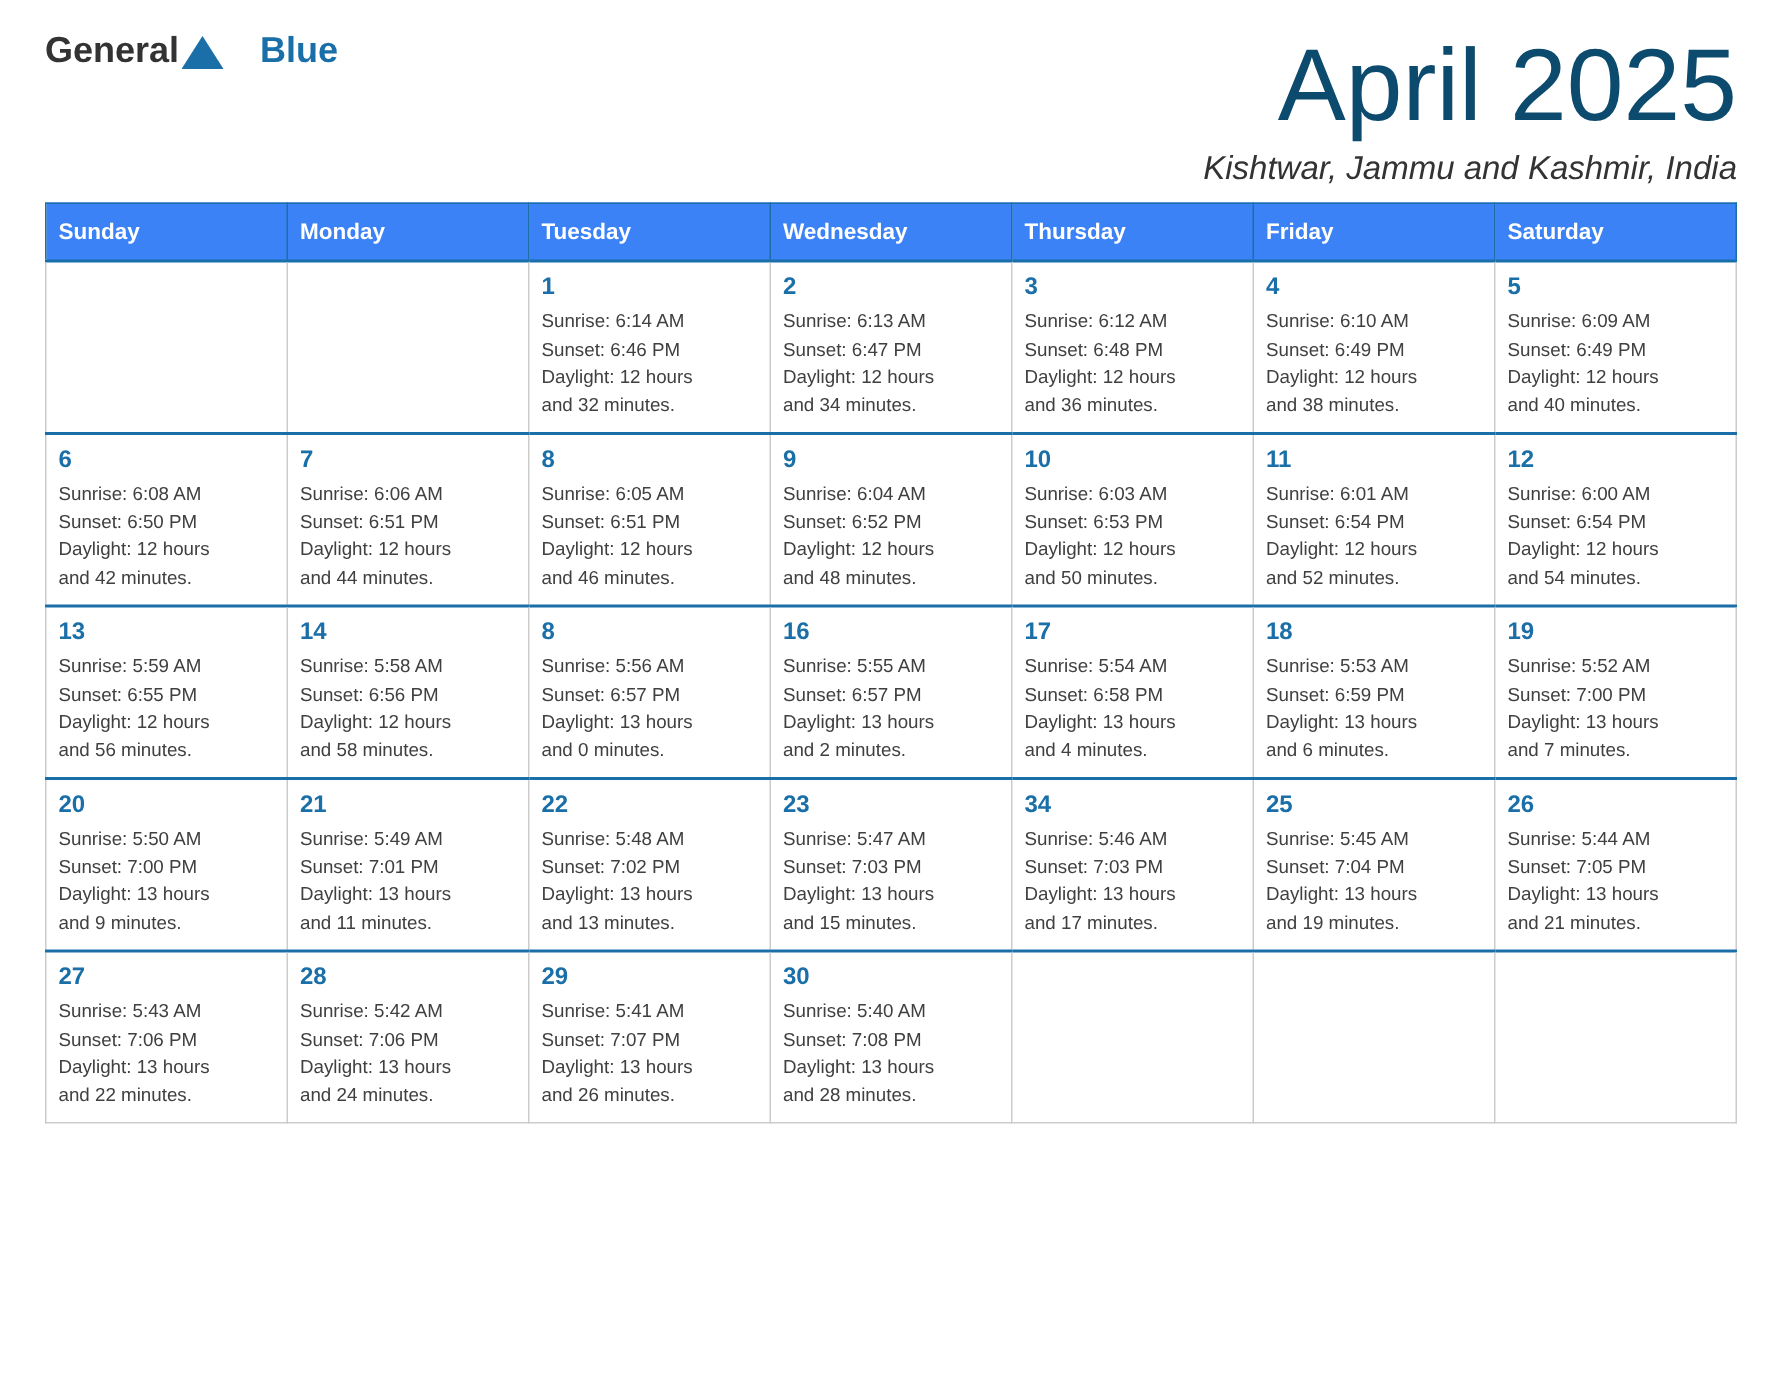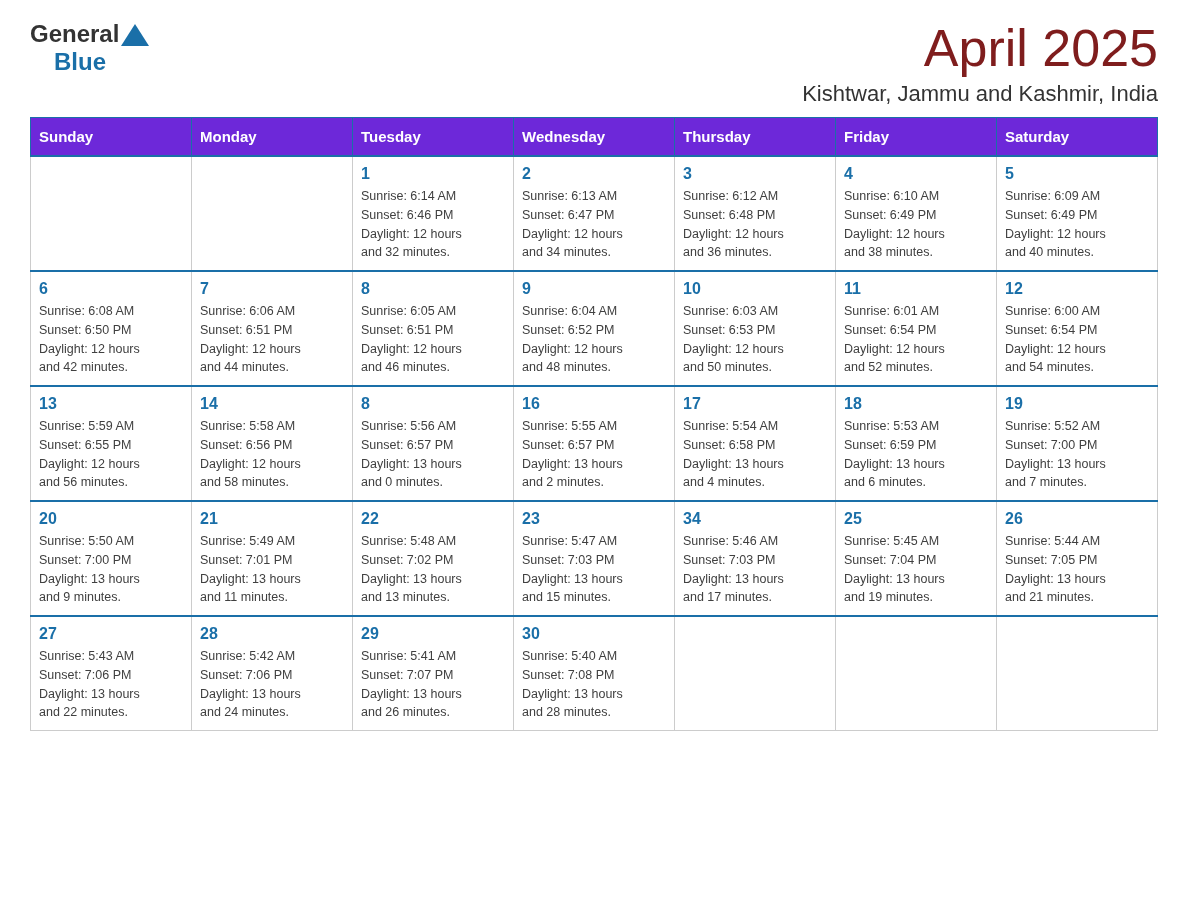--- a/index.html
+++ b/index.html
@@ -13,38 +13,39 @@
     .header {
       display: flex;
       justify-content: space-between;
       align-items: flex-start;
       margin-bottom: 10px;
     }
     .title-section {
       text-align: right;
     }
     .title-section h1 {
-      font-size: 52px;
+      font-size: 68px;
       font-weight: normal;
-      color: #7f1d1d;
+      color: #0c4a6e;
       line-height: 1.1;
     }
     .title-section h2 {
       font-size: 22px;
       font-weight: normal;
       color: #333;
       margin-top: 4px;
+      font-style: italic;
     }
     .calendar {
       width: 100%;
       border-collapse: collapse;
       margin-top: 10px;
     }
     .calendar th {
-      background-color: #6d28d9;
+      background-color: #3b82f6;
       color: #fff;
       padding: 10px 8px;
       text-align: left;
       font-size: 15px;
       border: 1px solid #1a6fa8;
     }
     .calendar td {
       vertical-align: top;
       padding: 8px;
       border: 1px solid #ccc;
@@ -66,21 +67,21 @@
       line-height: 1.5;
     }
     .empty-cell {
       background: #fff;
     }
     tr.week-row td {
       border-top: 2px solid #1a6fa8;
     }
     .logo-wrapper {
       display: flex;
-      flex-direction: column;
+      flex-direction: row;
       align-items: flex-start;
     }
     .logo-line1 {
       display: flex;
       align-items: center;
     }
     .logo-line2 {
       display: flex;
       align-items: center;
       margin-left: 16px;

